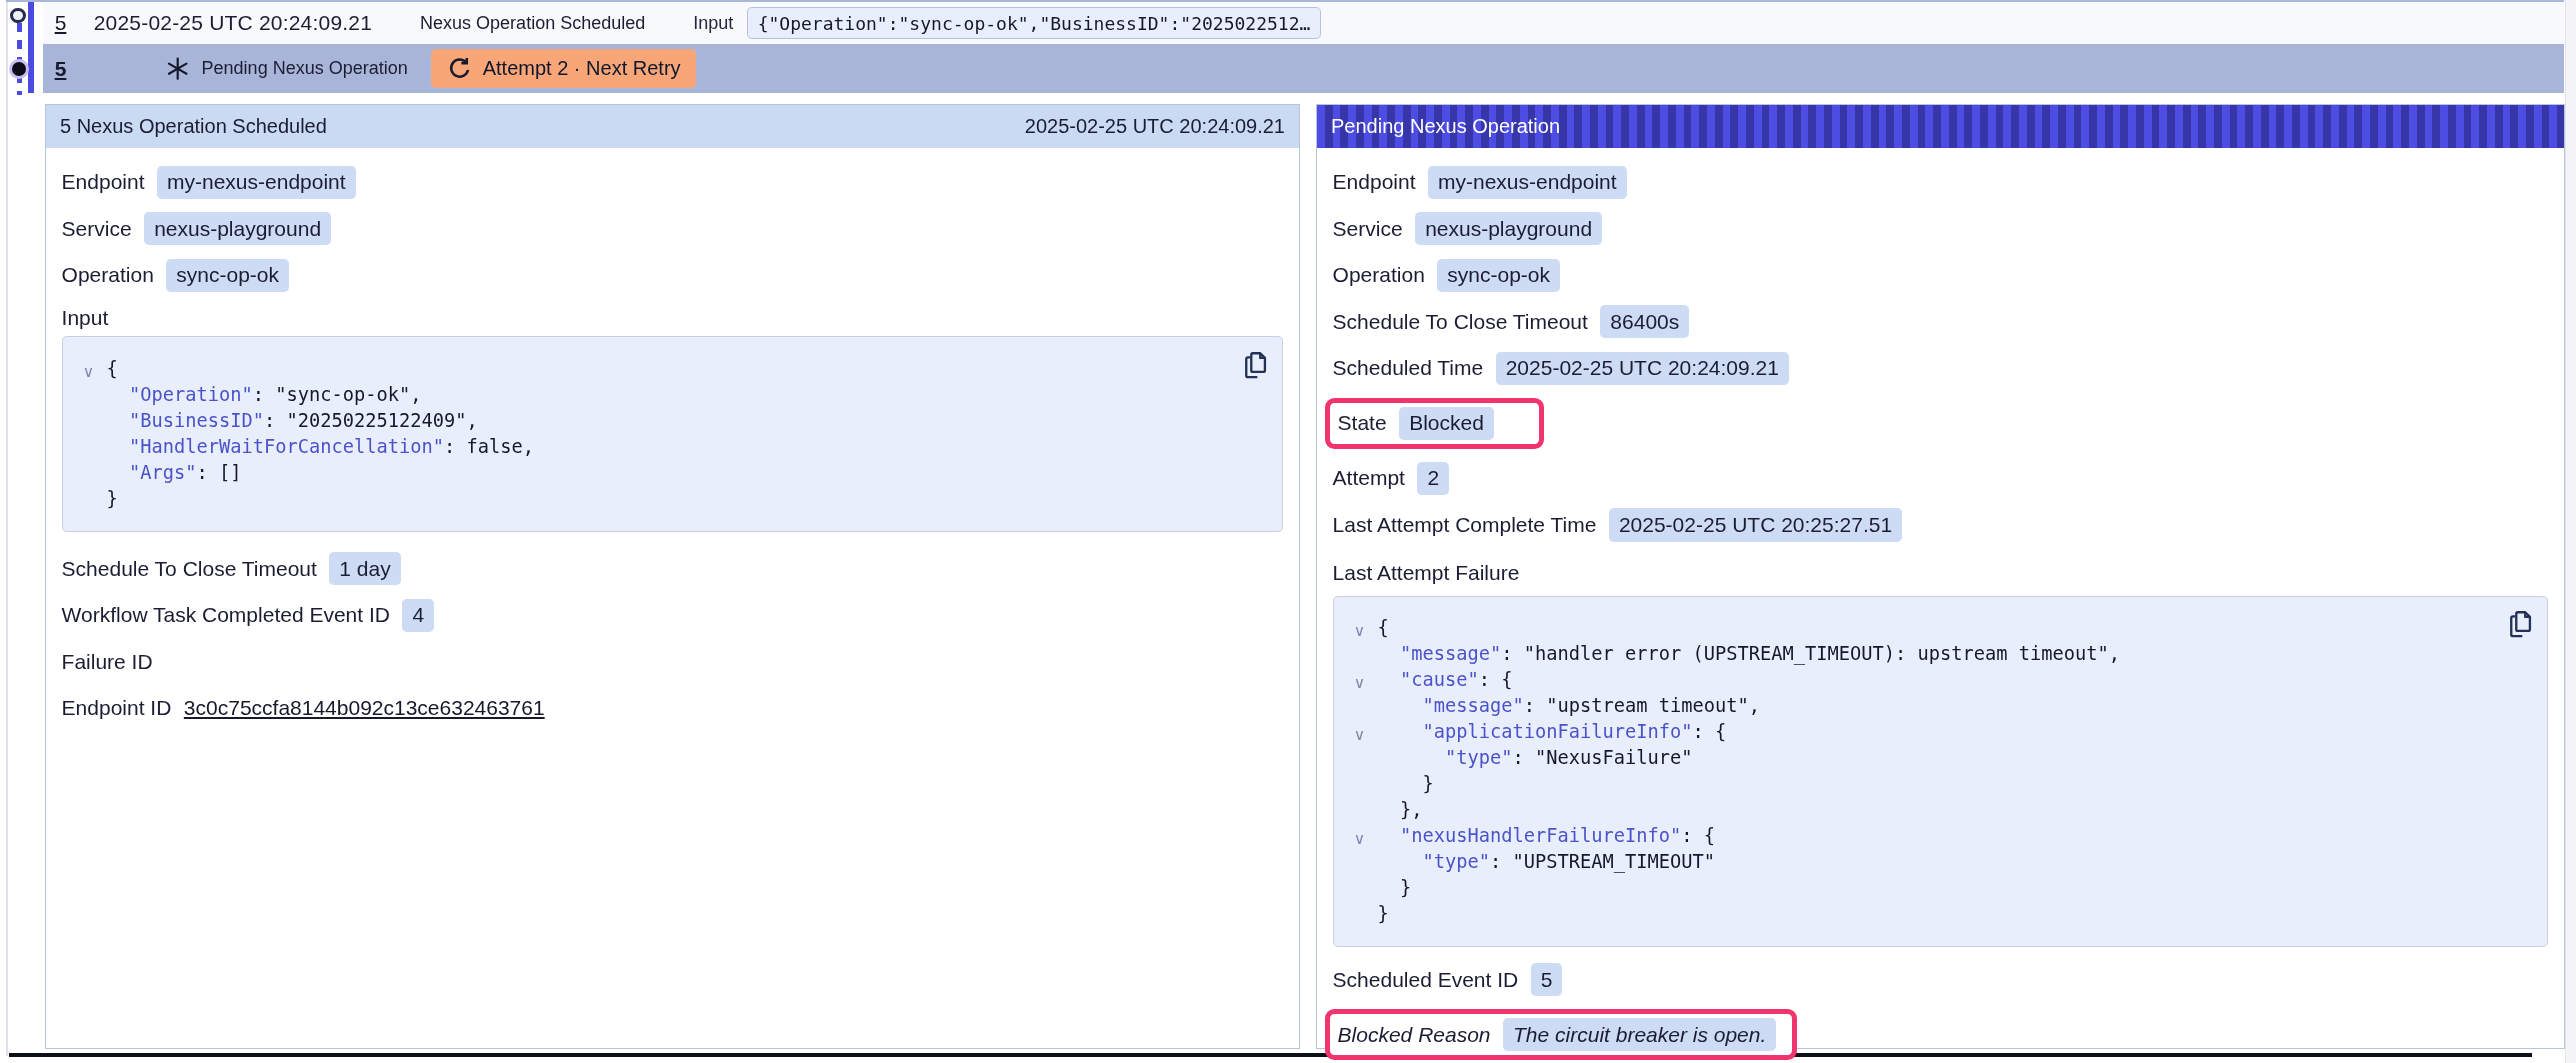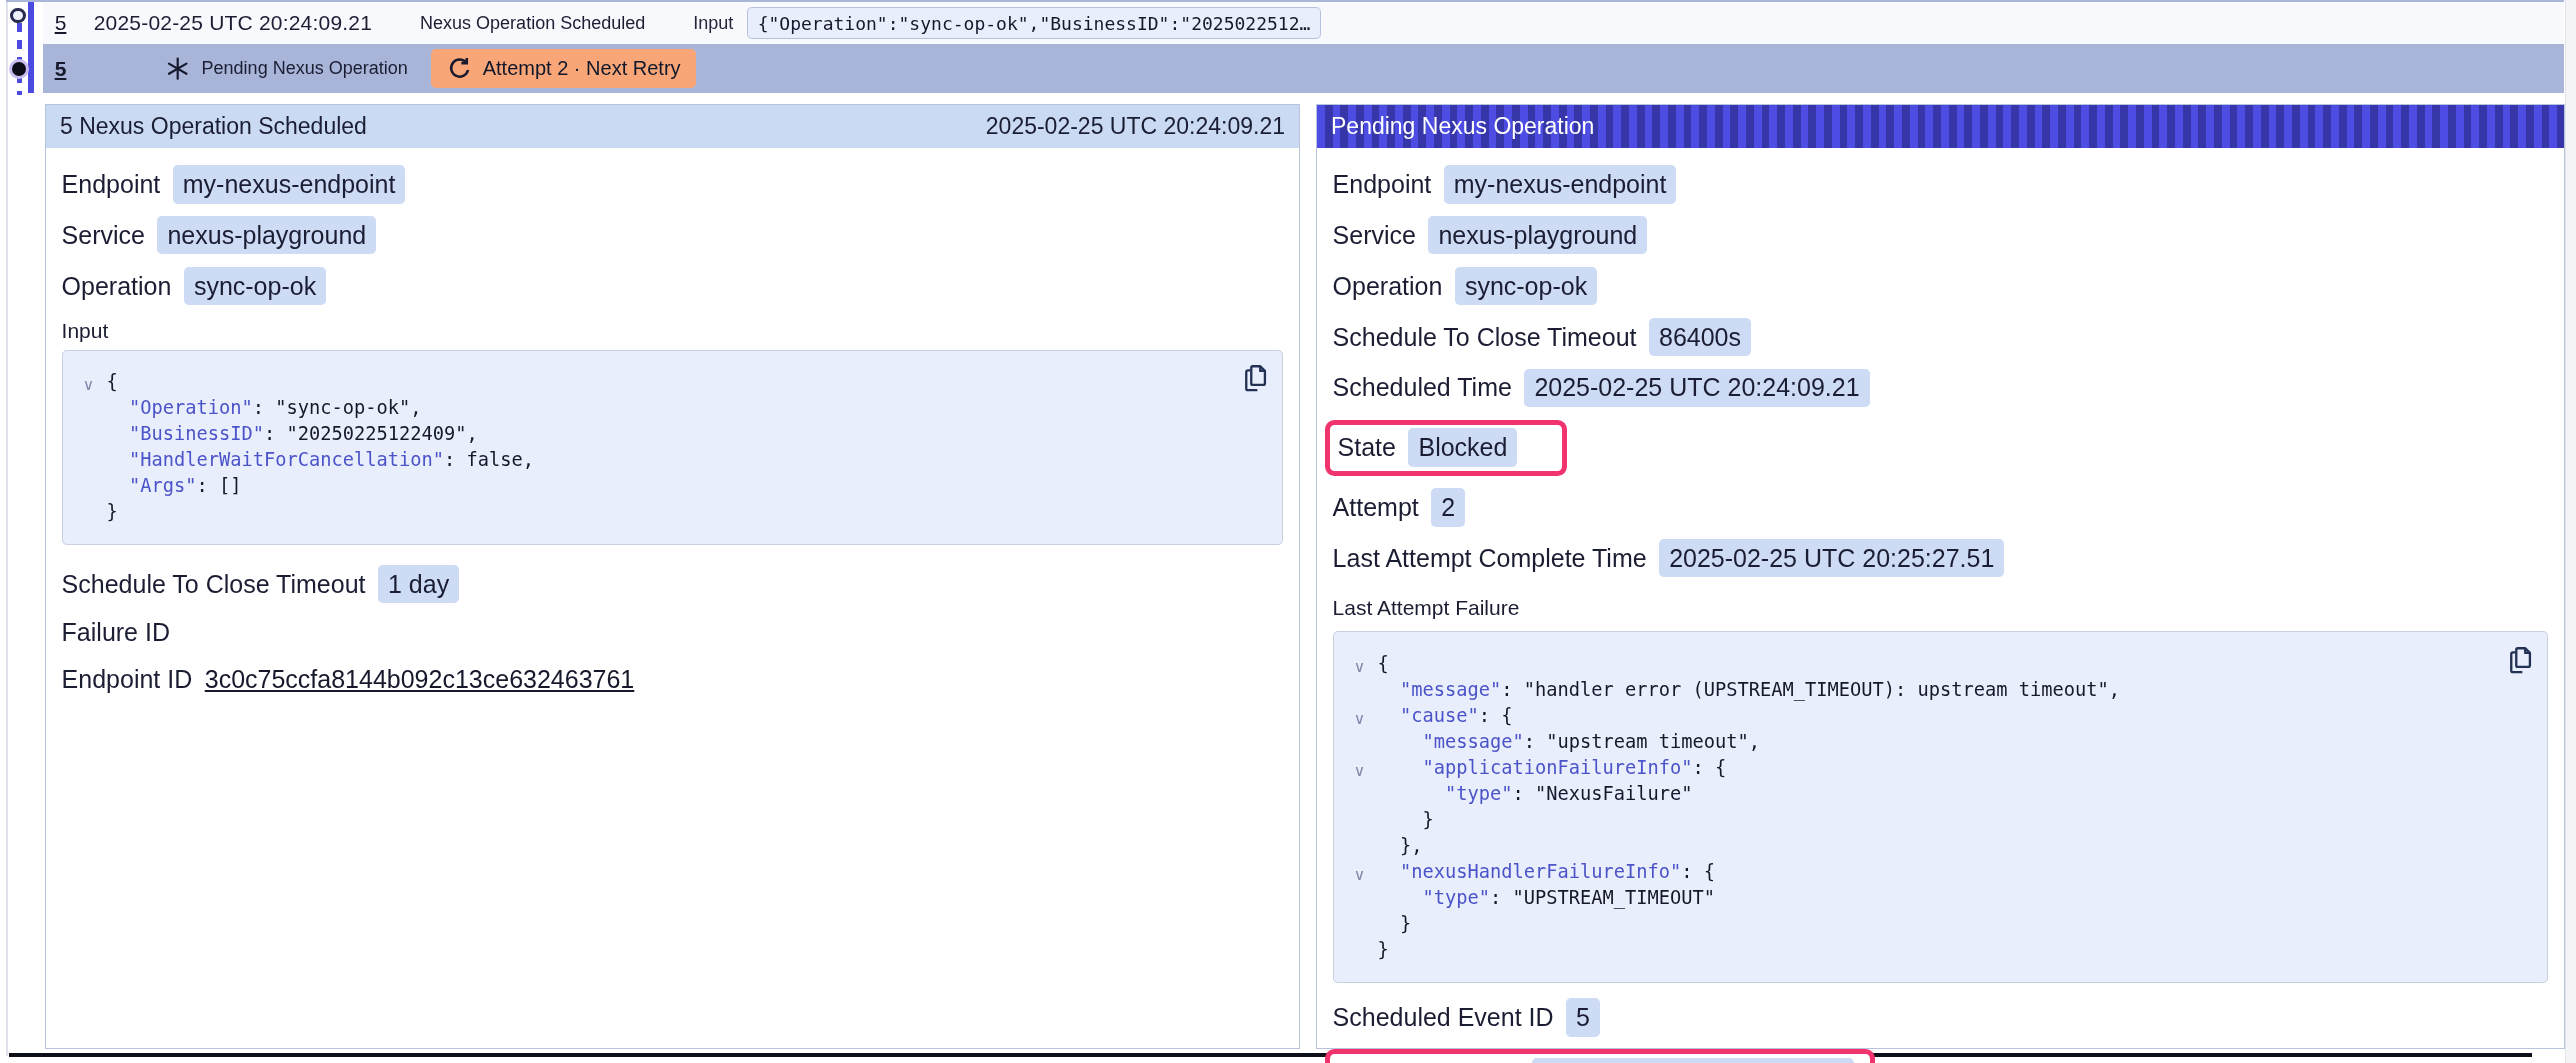--- a/index.html
+++ b/index.html
@@ -30,26 +30,26 @@
   .row2 .id-link{font-weight:600;}
   .row2 .star{margin-left:94px;display:flex;align-items:center;}
   .row2 .ev-title{margin-left:12.5px;}
   .retry-badge{margin-left:23.4px;display:flex;align-items:center;gap:11px;background:#f8a678;
     border-radius:4.7px;padding:7px 15.6px;font-size:20px;color:#0f172a;}
   
   .panel{position:absolute;top:104px;height:945px;background:#fff;border:1.6px solid #b8c3de;box-sizing:border-box;}
   .left-panel{left:45px;width:1255px;}
   .right-panel{left:1316px;width:1249px;}
   .panel-header{height:43px;display:flex;align-items:center;justify-content:space-between;
-    padding:0 14px;font-size:23px;background:#c9daf2;}
+    padding:0 14px;font-size:20px;background:#c9daf2;}
   .right-panel .panel-header{
     background:repeating-linear-gradient(90deg,#4d4de4 0 7.8px,#3636a8 7.8px 15.6px);
     color:#ffffff;font-weight:500;justify-content:flex-start;}
   .panel-body{padding:4.7px 15.6px 0 15.6px;}
-  .field-row{display:flex;align-items:center;min-height:34px;margin:12.5px 0;font-size:25px;}
+  .field-row{display:flex;align-items:center;min-height:34px;margin:12.5px 0;font-size:21px;}
   .chip{background:#cddcf4;border-radius:4.7px;padding:4.7px 10px;margin-left:12.5px;white-space:nowrap;}
   .flink{margin-left:12.5px;text-decoration:underline;color:#16182c;cursor:pointer;}
   .annotate{display:inline-flex;align-items:center;border:5.5px solid #f1336e;border-radius:9.4px;
     background:#fff;padding:3.9px 45px 3.9px 7.8px;margin-left:-7.8px;position:relative;z-index:3;}
   .annotate.tight{padding-right:16px;font-style:italic;}
   .section-label{font-size:21px;margin:14px 0 4.7px 0;}
   
   .code-block{position:relative;background:#e9eefc;border:1.6px solid #c9cfe3;border-radius:4.7px;
     padding:18.7px 15.6px 18.7px 7.8px;margin:6.2px 0 11px 0;
     font-family:"DejaVu Sans Mono",monospace;font-size:18.7px;line-height:26px;color:#16182c;}
@@ -138,20 +138,24 @@
           <div class="code-line"><span class="gut"></span><span class="p">  </span><span class="k">"BusinessID"</span><span class="p">: "20250225122409",</span></div>
           <div class="code-line"><span class="gut"></span><span class="p">  </span><span class="k">"HandlerWaitForCancellation"</span><span class="p">: false,</span></div>
           <div class="code-line"><span class="gut"></span><span class="p">  </span><span class="k">"Args"</span><span class="p">: []</span></div>
           <div class="code-line"><span class="gut"></span><span class="p">}</span></div>
         </div>
     </div>
     <div id="lp-fields-bottom" class="mt10">
         <div class="field-row">
           <span>Schedule To Close Timeout</span>
           <span class="chip">1 day</span>
+        </div>
+        <div class="field-row">
+          <span>Workflow Task Completed Event ID</span>
+          <span class="chip">4</span>
         </div>
         <div class="field-row">
           <span>Failure ID</span>
         </div>
         <div class="field-row">
           <span>Endpoint ID</span>
           <a class="flink">3c0c75ccfa8144b092c13ce632463761</a>
         </div>
       </div>
   </div>

